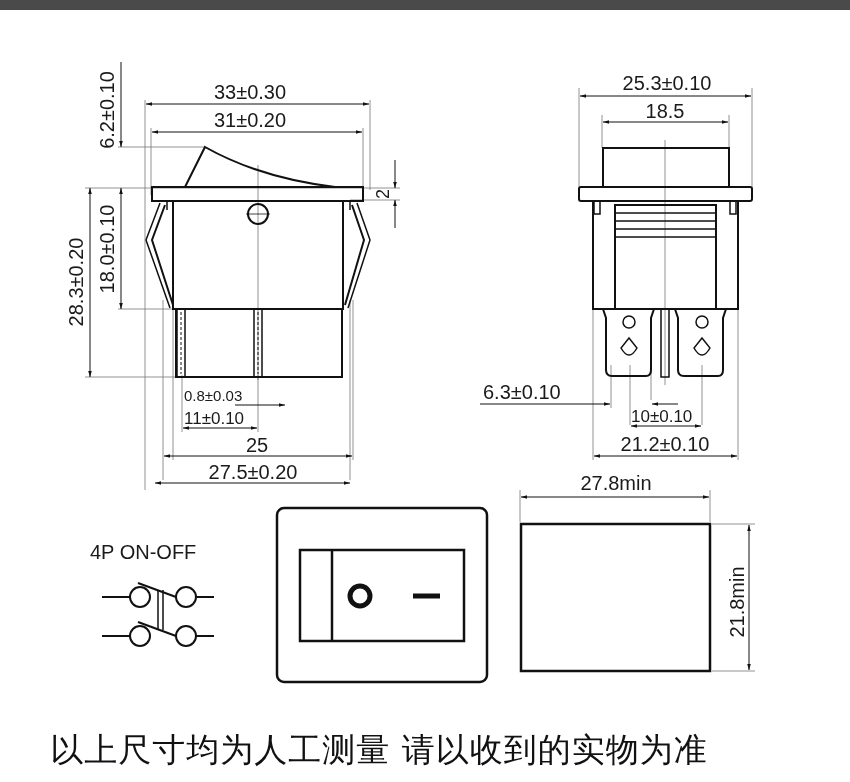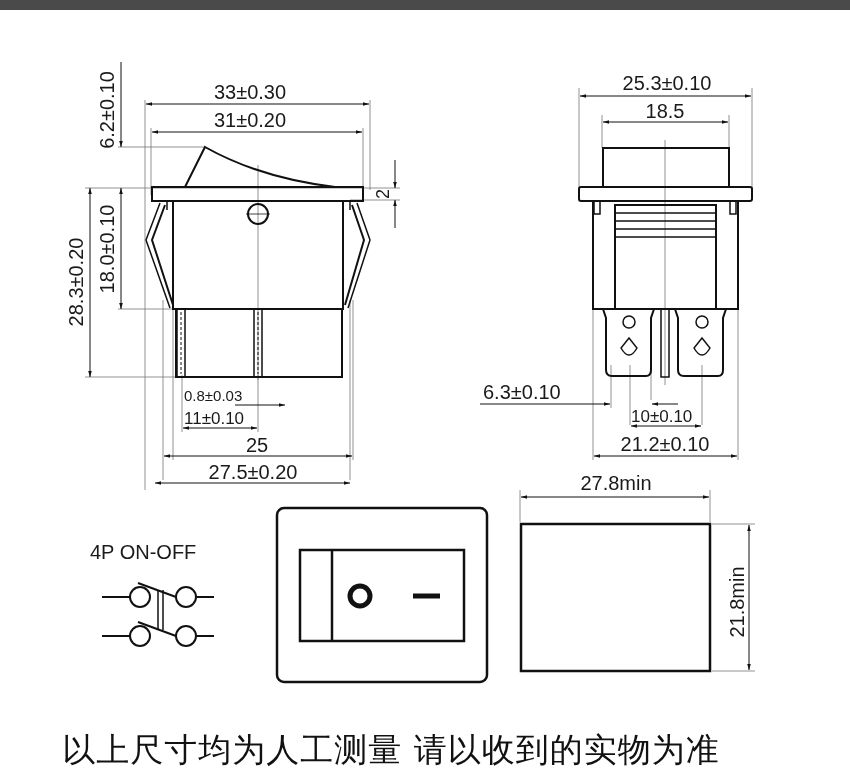--- a/index.html
+++ b/index.html
@@ -1,20 +1,20 @@
 <!DOCTYPE html>
 <html><head>
   <meta charset="utf-8">
   <style>
     html, body { margin: 0; padding: 0; background: #ffffff; }
     body { width: 850px; height: 782px; position: relative; overflow: hidden; font-family: "Liberation Sans", sans-serif; }
     .topbar { position: absolute; left: 0; top: 0; width: 850px; height: 10px; background: #4a4a4a; }
     svg.drawing { position: absolute; left: 0; top: 0; }
     .dim { font-family: "Liberation Sans", sans-serif; fill: #1a1a1a; }
-    .footer-note { position: absolute; left: 12px; top: 728px; width: 758px; text-align: center; font-size: 33px; color: #111; letter-spacing: 1px; font-family: "DejaVu Sans", sans-serif; }
+    .footer-note { position: absolute; left: 0; top: 728px; width: 758px; text-align: center; font-size: 33px; color: #111; letter-spacing: 1px; font-family: "DejaVu Sans", sans-serif; }
   </style>
 </head>
 <body>
 
 <div class="topbar"></div>
 
 <svg class="drawing" width="850" height="720" viewBox="0 0 850 720">
   <defs>
     <marker id="arr" viewBox="0 0 10 10" refX="10" refY="5" markerWidth="8" markerHeight="6" orient="auto-start-reverse">
       <path d="M0,2 L10,5 L0,8 z" fill="#111"></path>

